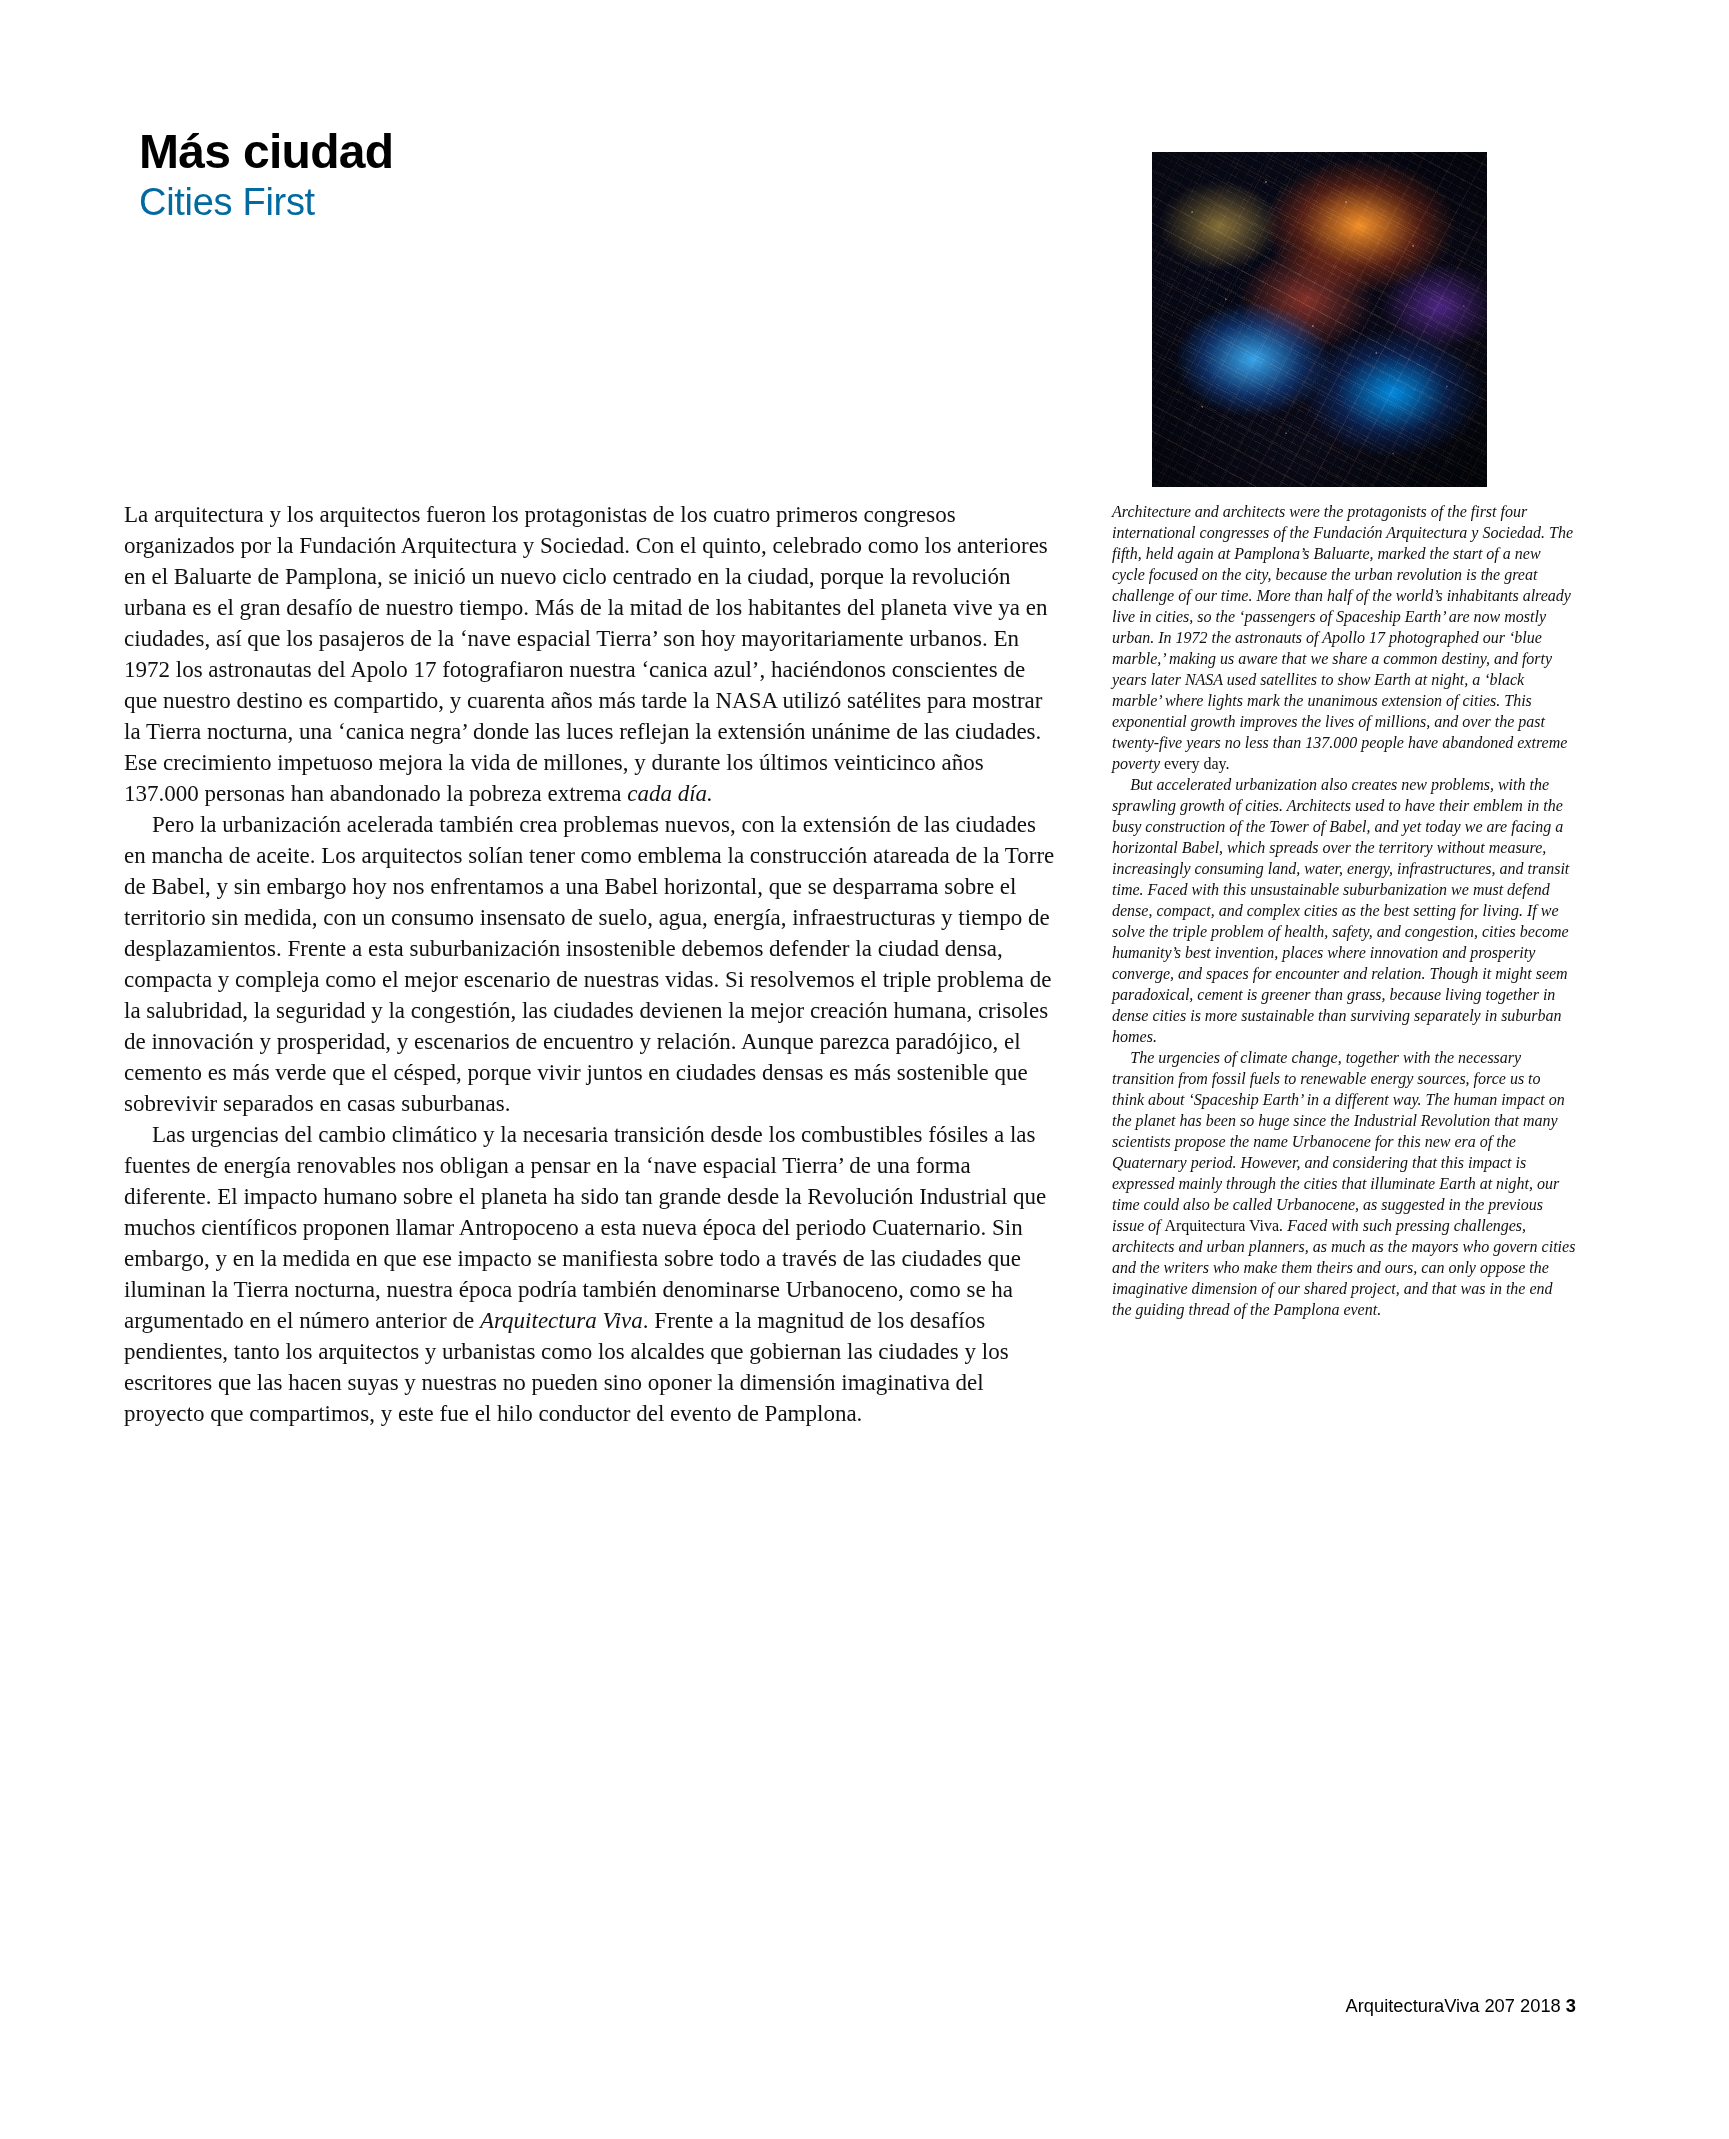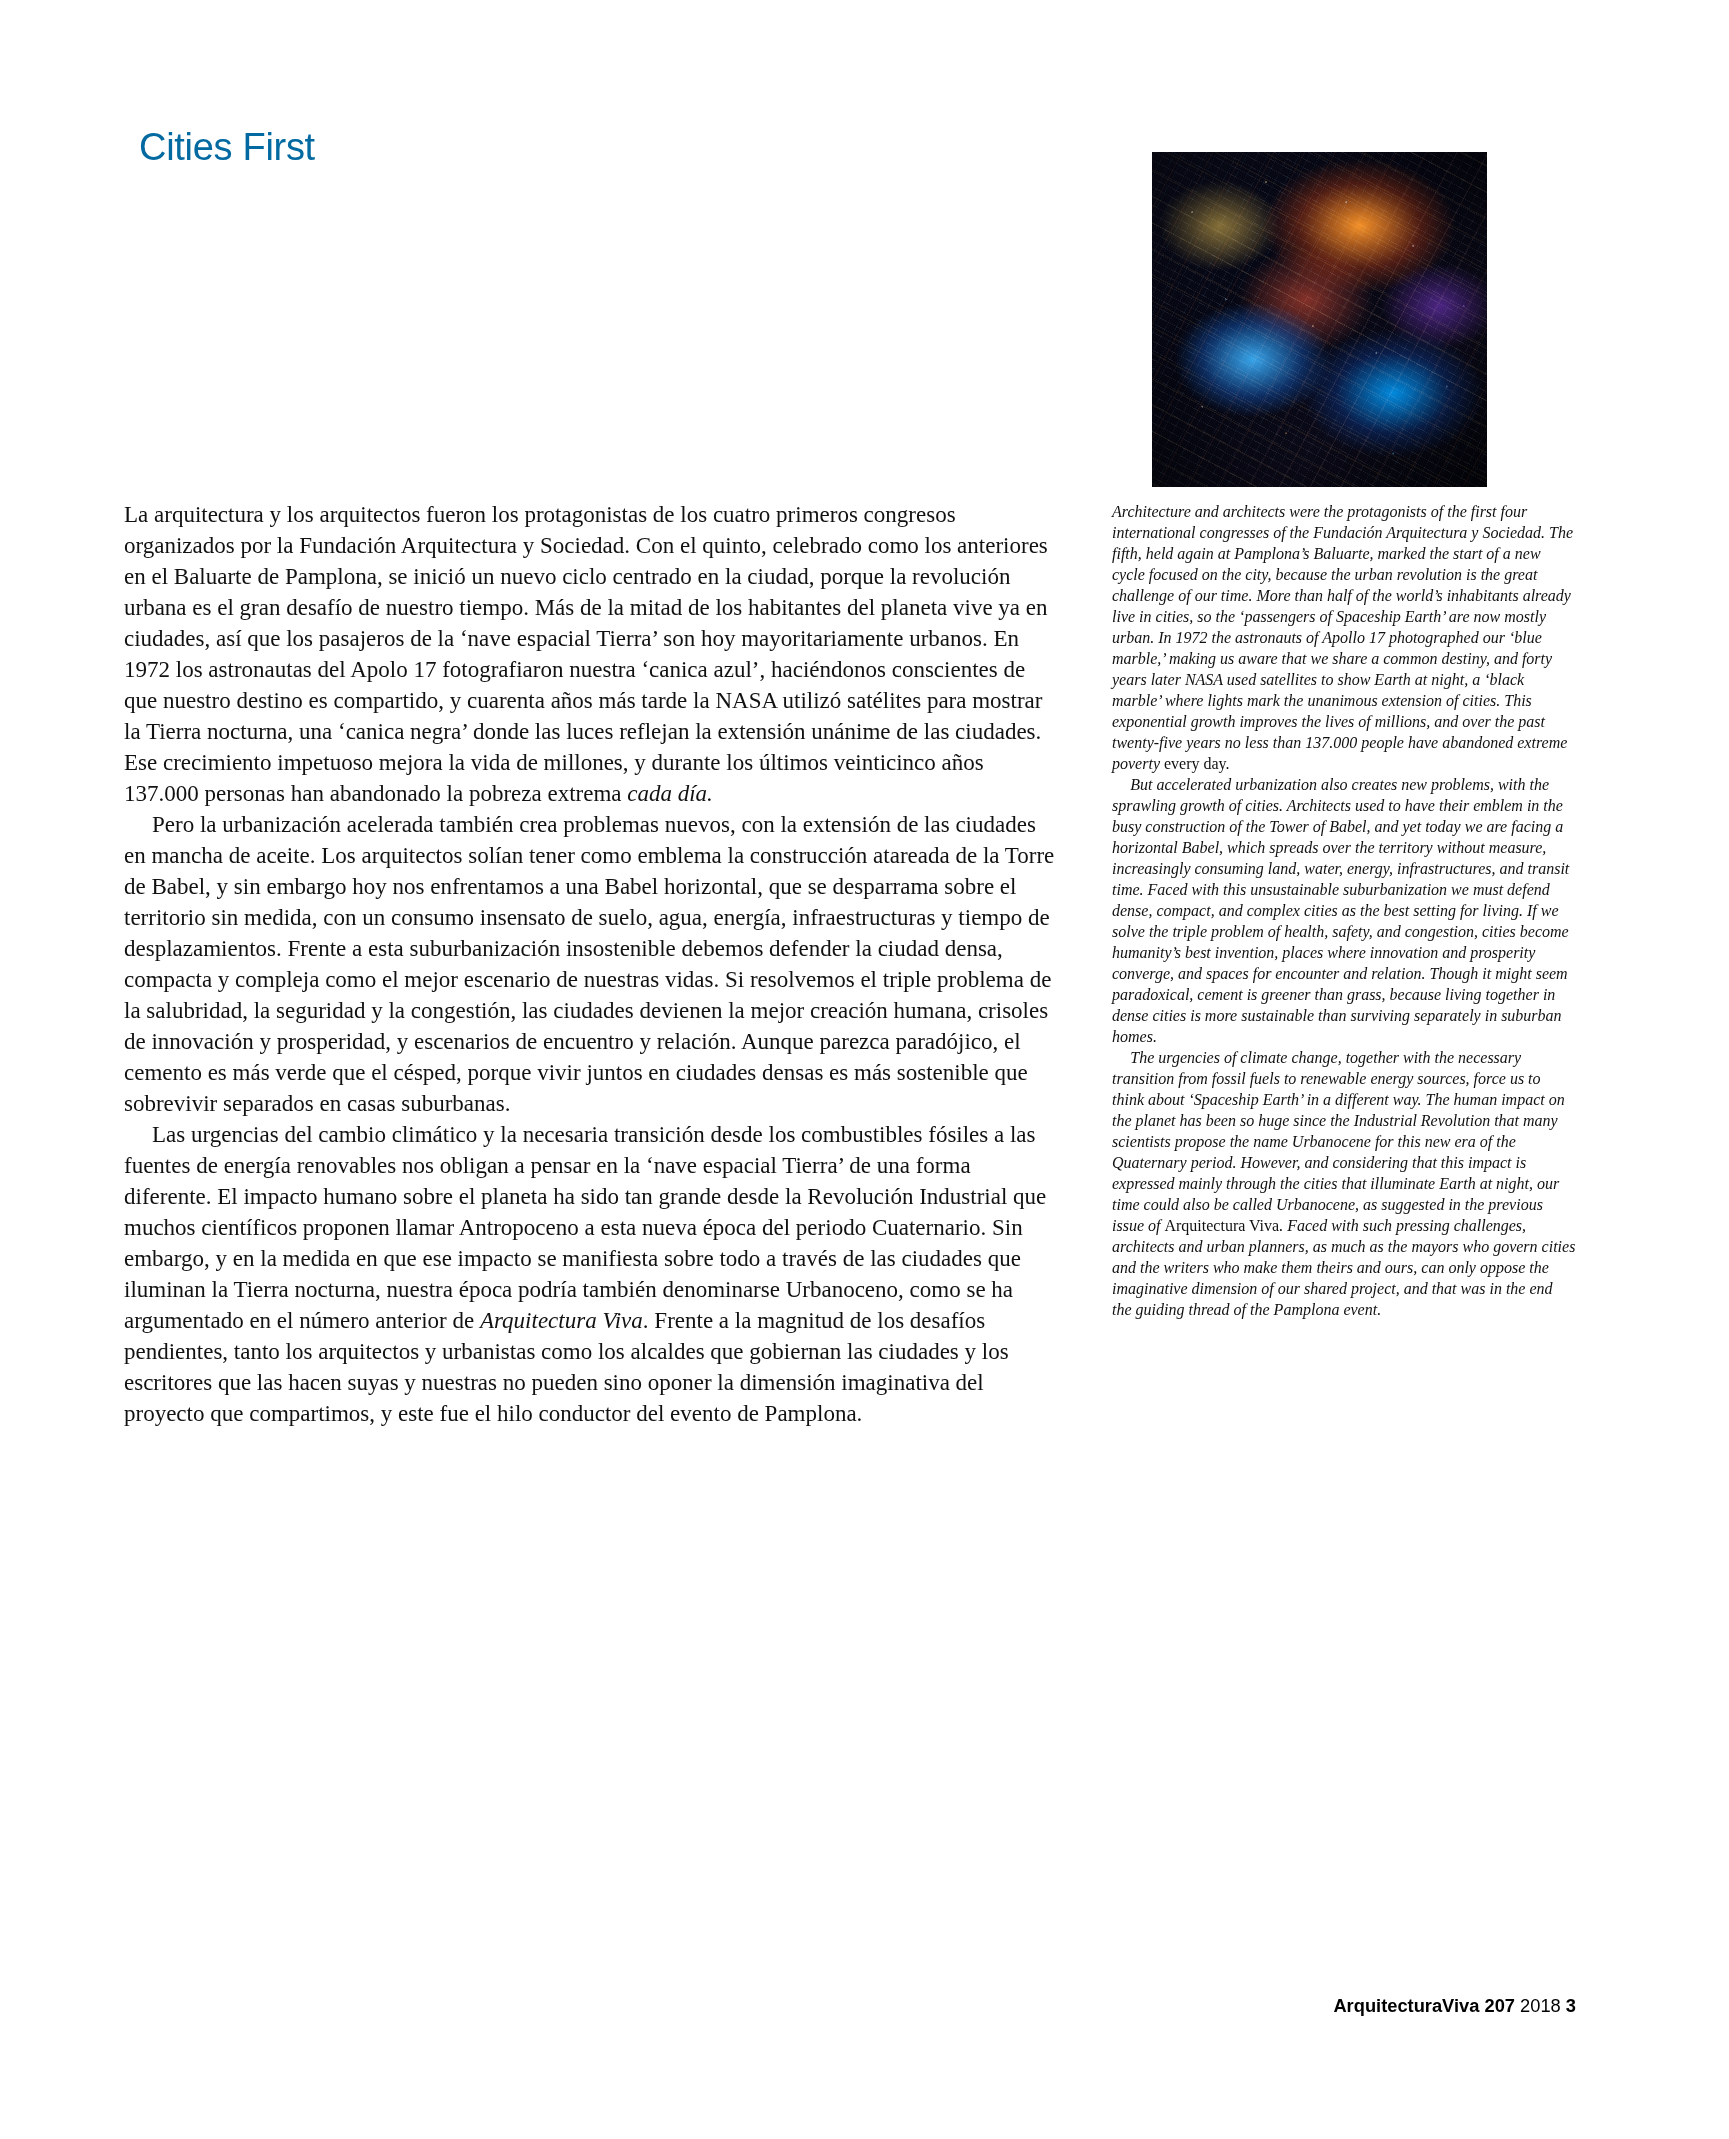--- a/index.html
+++ b/index.html
@@ -172,35 +172,36 @@
     left: 1112px;
     top: 1995px;
     width: 464px;
     text-align: right;
     font-family: "Liberation Sans", sans-serif;
     font-size: 18.3px;
     color: #000000;
     white-space: nowrap;
   }
   .footer .brand {
-    font-weight: bold;
+    font-weight: normal;
   }
   .footer .year {
     font-weight: normal;
   }
   .footer .pageno {
     font-weight: bold;
   }
 </style>
 </head>
 <body>
 
 <div class="page">
 
   <div class="title-block">
+    <h1 class="title-es">Más ciudad</h1>
     <h2 class="title-en">Cities First</h2>
   </div>
 
   <figure class="hero-figure">
     <div class="img-base"></div>
     <div class="grid-a"></div>
     <div class="grid-b"></div>
     <div class="speckle"></div>
     <div class="vignette"></div>
   </figure>

